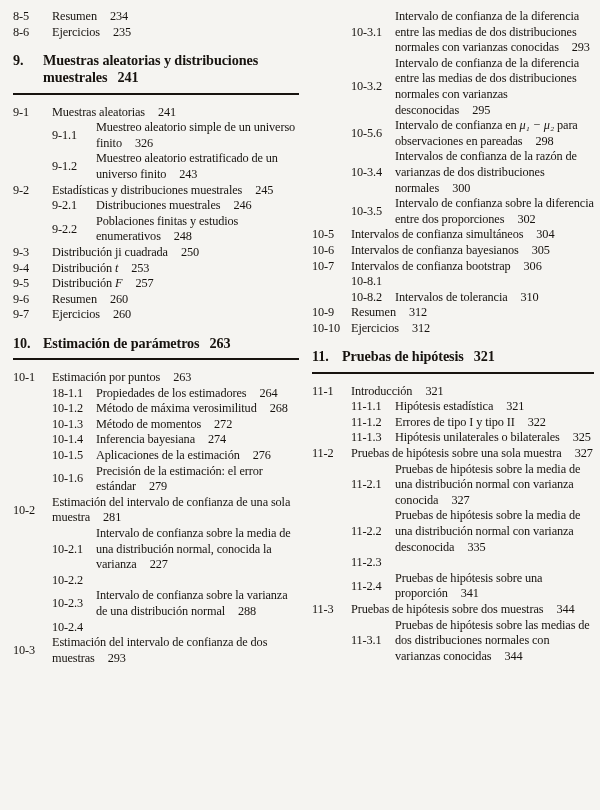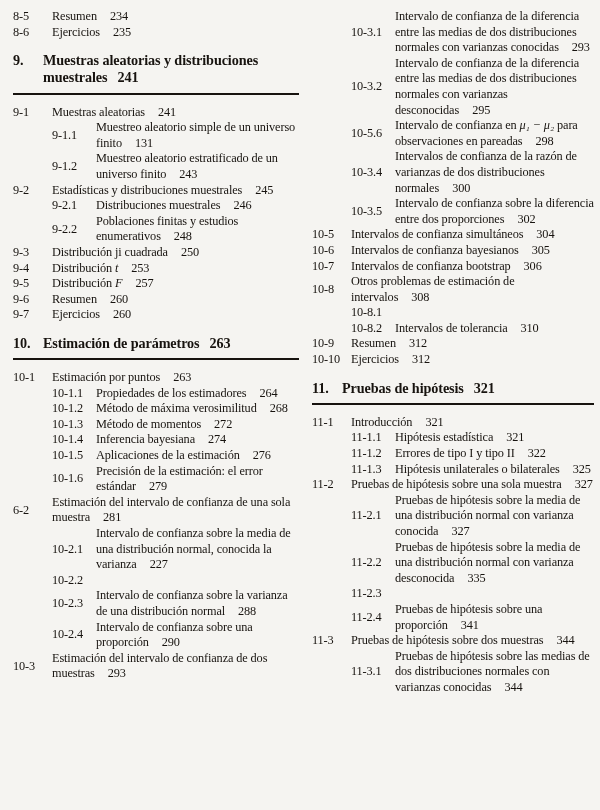--- a/index.html
+++ b/index.html
@@ -63,21 +63,21 @@
           <span class="num">9.</span>
           <span class="txt">Muestras aleatorias y distribuciones muestrales<span class="pg">241</span></span>
         </div>
       </div>
       <div class="row e1">
         <span class="num">9-1</span>
         <span class="txt">Muestras aleatorias<span class="pg">241</span></span>
       </div>
       <div class="row e2">
         <span class="num">9-1.1</span>
-        <span class="txt">Muestreo aleatorio simple de un universo finito<span class="pg">131</span></span>
+        <span class="txt">Muestreo aleatorio simple de un universo finito<span class="pg">326</span></span>
       </div>
       <div class="row e2">
         <span class="num">9-1.2</span>
         <span class="txt">Muestreo aleatorio estratificado de un universo finito<span class="pg">243</span></span>
       </div>
       <div class="row e1">
         <span class="num">9-2</span>
         <span class="txt">Estadísticas y distribuciones muestrales<span class="pg">245</span></span>
       </div>
       <div class="row e2">
@@ -112,21 +112,21 @@
         <div class="cline">
           <span class="num">10.</span>
           <span class="txt">Estimación de parámetros<span class="pg">263</span></span>
         </div>
       </div>
       <div class="row e1">
         <span class="num">10-1</span>
         <span class="txt">Estimación por puntos<span class="pg">263</span></span>
       </div>
       <div class="row e2">
-        <span class="num">10-1.1</span>
+        <span class="num">18-1.1</span>
         <span class="txt">Propiedades de los estimadores<span class="pg">264</span></span>
       </div>
       <div class="row e2">
         <span class="num">10-1.2</span>
         <span class="txt">Método de máxima verosimilitud<span class="pg">268</span></span>
       </div>
       <div class="row e2">
         <span class="num">10-1.3</span>
         <span class="txt">Método de momentos<span class="pg">272</span></span>
       </div>
@@ -136,37 +136,36 @@
       </div>
       <div class="row e2">
         <span class="num">10-1.5</span>
         <span class="txt">Aplicaciones de la estimación<span class="pg">276</span></span>
       </div>
       <div class="row e2">
         <span class="num">10-1.6</span>
         <span class="txt">Precisión de la estimación: el error estándar<span class="pg">279</span></span>
       </div>
       <div class="row e1">
-        <span class="num">6-2</span>
+        <span class="num">10-2</span>
         <span class="txt">Estimación del intervalo de confianza de una sola muestra<span class="pg">281</span></span>
       </div>
       <div class="row e2">
         <span class="num">10-2.1</span>
         <span class="txt">Intervalo de confianza sobre la media de una distribución normal, conocida la varianza<span class="pg">227</span></span>
       </div>
       <div class="row e2">
         <span class="num">10-2.2</span>
       </div>
       <div class="row e2">
         <span class="num">10-2.3</span>
         <span class="txt">Intervalo de confianza sobre la varianza de una distribución normal<span class="pg">288</span></span>
       </div>
       <div class="row e2">
         <span class="num">10-2.4</span>
-        <span class="txt">Intervalo de confianza sobre una proporción<span class="pg">290</span></span>
       </div>
       <div class="row e1">
         <span class="num">10-3</span>
         <span class="txt">Estimación del intervalo de confianza de dos muestras<span class="pg">293</span></span>
       </div>
     </div>
   <div class="col col-right">
       <div class="row e2">
         <span class="num">10-3.1</span>
         <span class="txt">Intervalo de confianza de la diferencia entre las medias de dos distribuciones normales con varianzas conocidas<span class="pg">293</span></span>
@@ -191,24 +190,20 @@
         <span class="num">10-5</span>
         <span class="txt">Intervalos de confianza simultáneos<span class="pg">304</span></span>
       </div>
       <div class="row e1">
         <span class="num">10-6</span>
         <span class="txt">Intervalos de confianza bayesianos<span class="pg">305</span></span>
       </div>
       <div class="row e1">
         <span class="num">10-7</span>
         <span class="txt">Intervalos de confianza bootstrap<span class="pg">306</span></span>
-      </div>
-      <div class="row e1">
-        <span class="num">10-8</span>
-        <span class="txt">Otros problemas de estimación de intervalos<span class="pg">308</span></span>
       </div>
       <div class="row e2">
         <span class="num">10-8.1</span>
       </div>
       <div class="row e2">
         <span class="num">10-8.2</span>
         <span class="txt">Intervalos de tolerancia<span class="pg">310</span></span>
       </div>
       <div class="row e1">
         <span class="num">10-9</span>

